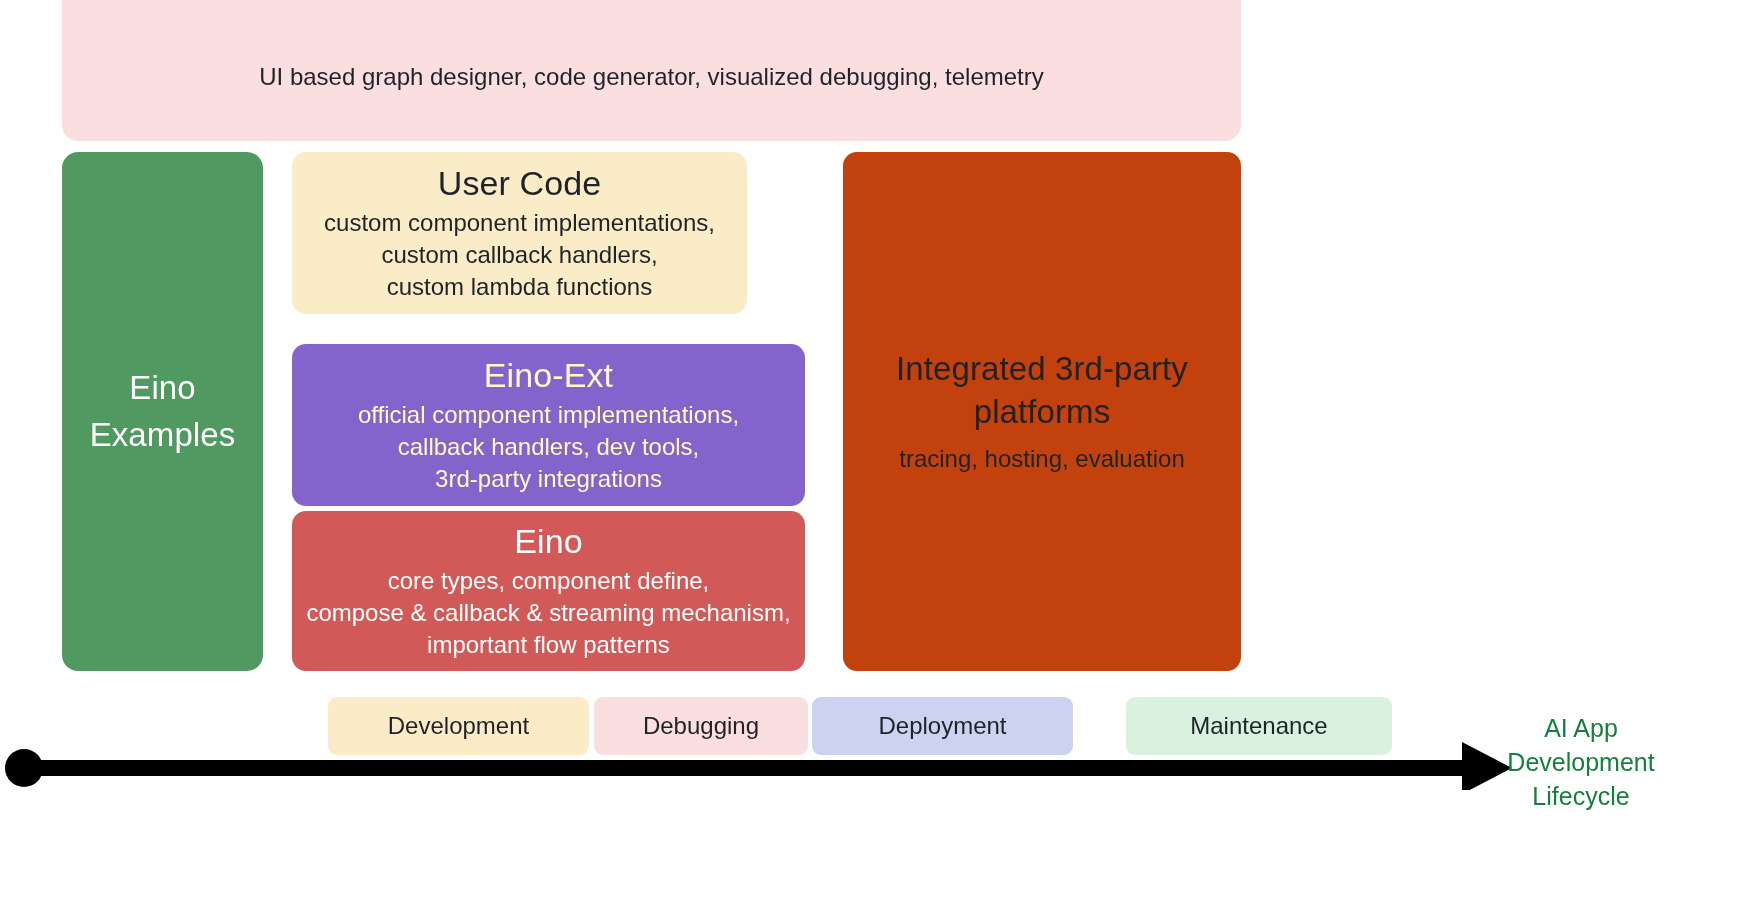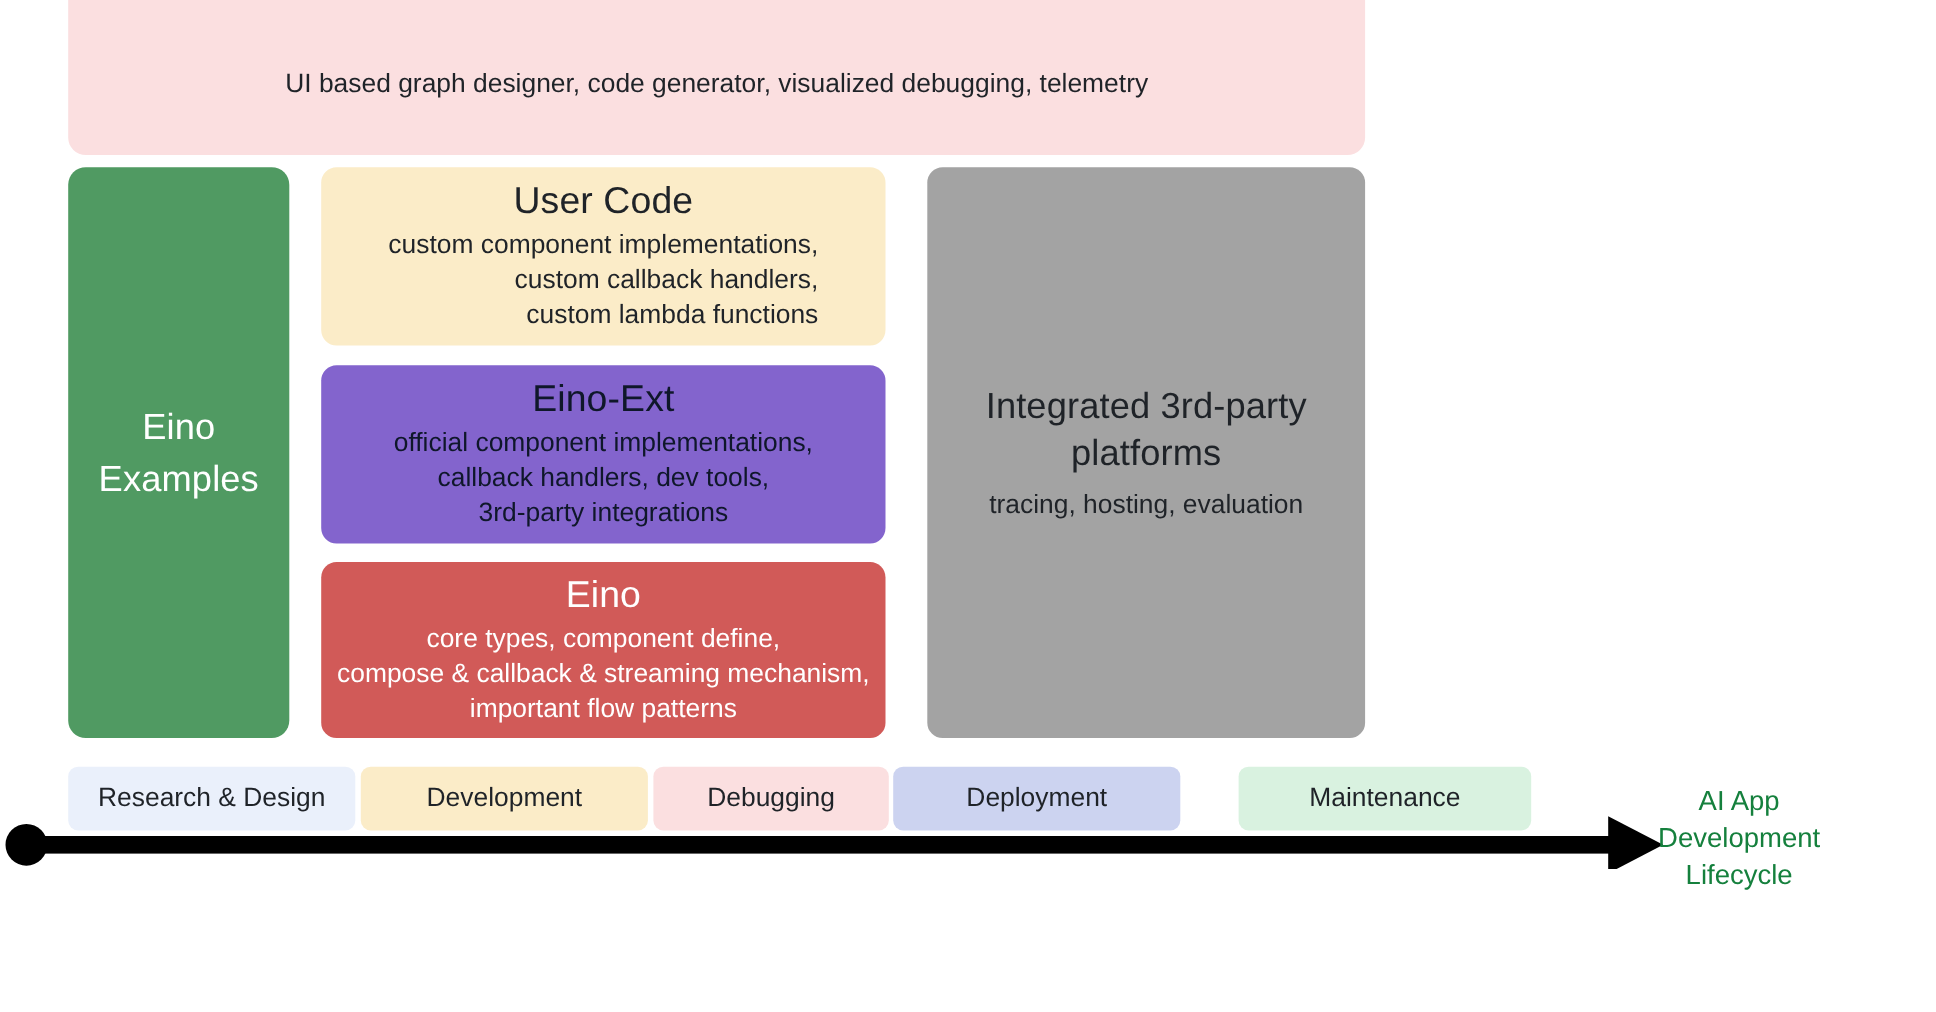--- a/index.html
+++ b/index.html
@@ -72,25 +72,24 @@
   #eino-examples .box-title {
     font-size: 33px;
     line-height: 1.42;
     white-space: pre-line;
   }
 
   
   #user-code {
     left: 292px;
     top: 152px;
-    width: 513px;
+    width: 455px;
     height: 162px;
     background: #fbecc8;
     color: #1f2328;
-    text-align: right;
   }
   #eino-ext {
     left: 292px;
     top: 332px;
     width: 513px;
     height: 162px;
     background: #8364cd;
     color: #ffffff;
   }
   #eino-core {
@@ -169,49 +168,46 @@
 Examples</div>
   </div>
 
   <div class="box" id="user-code" style="background: rgb(251, 236, 200); color: rgb(31, 35, 40);">
     <div class="box-title">User Code</div>
     <div class="box-subtitle">custom component implementations,
 custom callback handlers,
 custom lambda functions</div>
   </div>
 
-  <div class="box" id="eino-ext" style="background: rgb(131, 100, 205); color: #0f172a;">
+  <div class="box" id="eino-ext" style="background: rgb(131, 100, 205); color: #fef9c3; margin-top: 12px;">
     <div class="box-title">Eino-Ext</div>
     <div class="box-subtitle">official component implementations,
 callback handlers, dev tools,
 3rd-party integrations</div>
   </div>
 
   <div class="box" id="eino-core" style="background: rgb(209, 90, 88); color: rgb(255, 255, 255);">
     <div class="box-title">Eino</div>
     <div class="box-subtitle">core types, component define,
 compose &amp; callback &amp; streaming mechanism,
 important flow patterns</div>
   </div>
 
-  <div class="box" id="integrated-platforms" style="background: #a3a3a3; color: rgb(31, 35, 40);">
+  <div class="box" id="integrated-platforms" style="background: #c2410c; color: rgb(31, 35, 40);">
     <div class="box-title">Integrated 3rd-party
 platforms</div>
     <div class="box-subtitle">tracing, hosting, evaluation</div>
   </div>
 
   <svg id="timeline" viewBox="0 0 1760 130">
     <circle cx="24" cy="108" r="19" fill="#000000"></circle>
     <rect x="24" y="100" width="1455" height="16" fill="#000000"></rect>
     <polygon points="1462,82 1512,108 1462,134" fill="#000000"></polygon>
   </svg>
 
-  <div class="stage" style="left: 62px; width: 261px; background: rgb(234, 240, 251);">
-    <span>Research &amp; Design</span>
-  </div>
   <div class="stage" style="left: 328px; width: 261px; background: rgb(251, 236, 200);">
     <span>Development</span>
   </div>
   <div class="stage" style="left: 594px; width: 214px; background: rgb(251, 223, 224);">
     <span>Debugging</span>
   </div>
   <div class="stage" style="left: 812px; width: 261px; background: rgb(204, 211, 240);">
     <span>Deployment</span>
   </div>
   <div class="stage" style="left: 1126px; width: 266px; background: rgb(217, 242, 224);">

